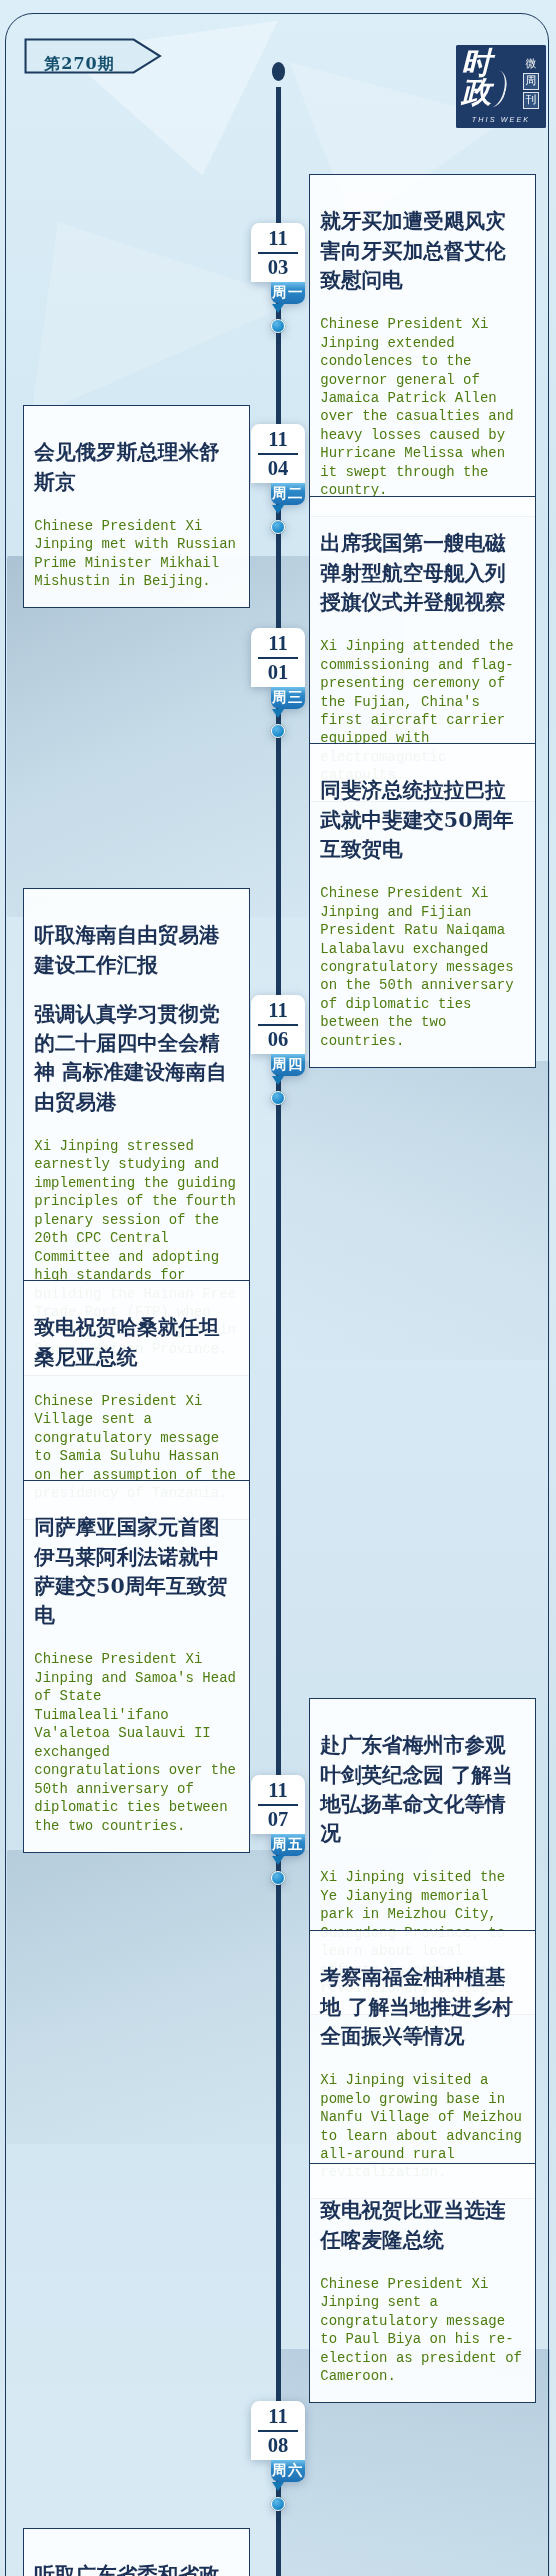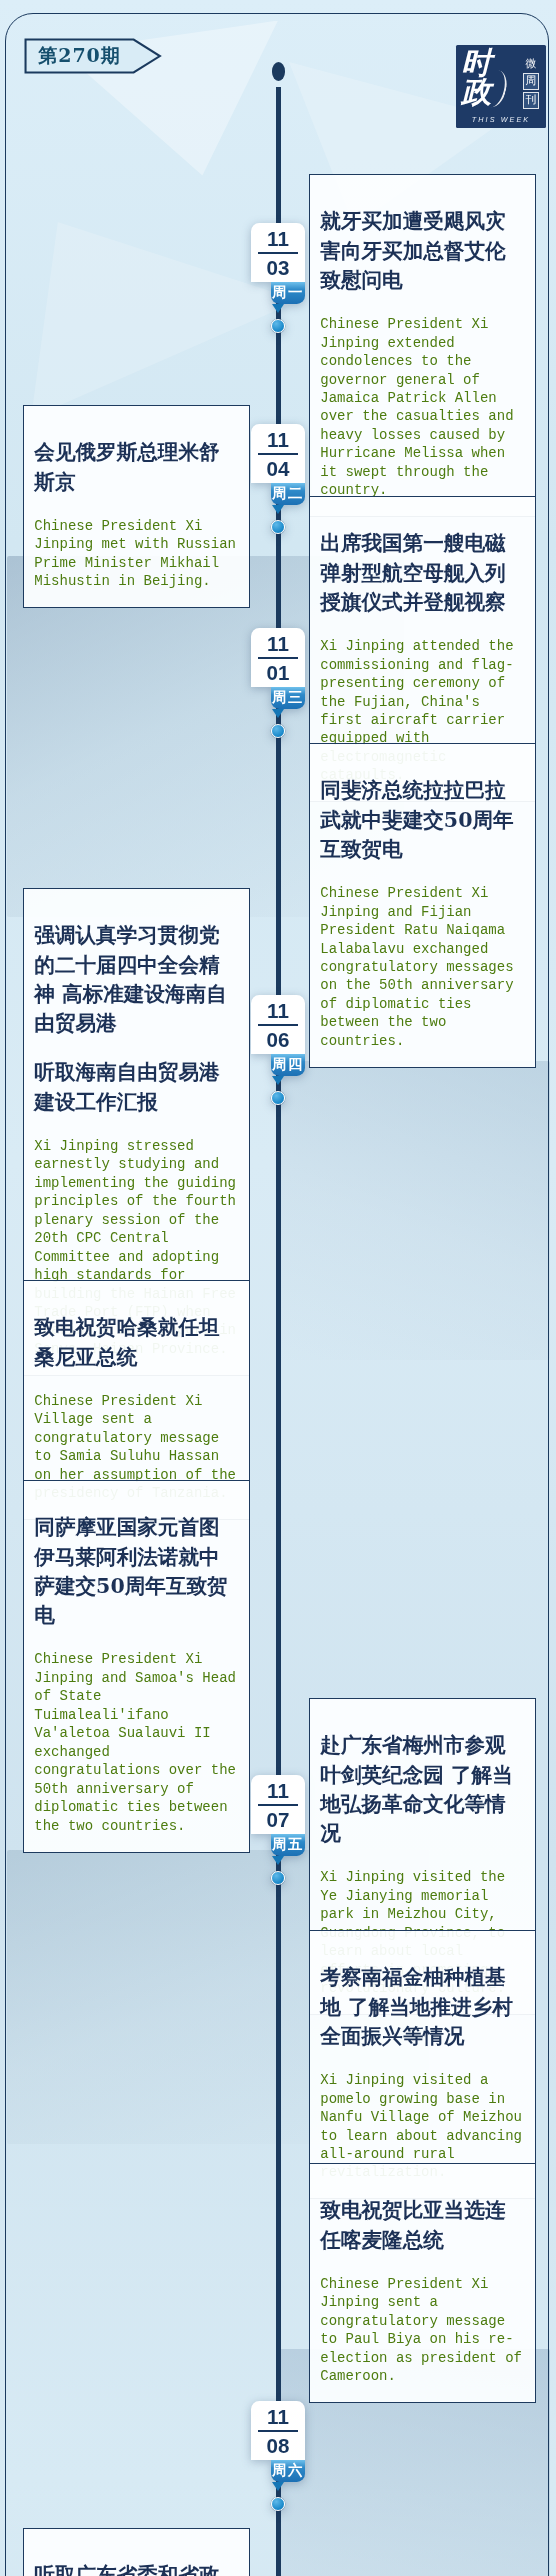--- a/index.html
+++ b/index.html
@@ -24,22 +24,22 @@
   .ph-meizhou{left:6.7px;top:1850px;width:422px;height:294px;
     background:linear-gradient(160deg,rgba(140,168,188,.38) 0%,rgba(178,200,214,.26) 50%,rgba(208,226,236,.10) 100%);}
   .ph-gz{left:278px;top:2349px;width:272px;height:433px;
     background:linear-gradient(190deg,rgba(138,166,192,.42) 0%,rgba(175,198,216,.30) 55%,rgba(206,224,236,.10) 100%);}
   .frame{position:absolute;left:5.2px;top:13px;width:542px;height:3838px;
     border:1.5px solid #1b3a5e;border-radius:28px;pointer-events:none;}
 
   
   .issue-badge{position:absolute;left:24px;top:38px;width:138px;height:36px;}
   .issue-badge svg{position:absolute;inset:0;}
-  .issue-text{position:absolute;left:0;top:0;width:111px;height:36px;display:flex;align-items:center;justify-content:center;
-    font-size:19px;font-weight:700;color:#164f6d;font-family:"DejaVu Serif","Liberation Serif",serif;letter-spacing:1px;}
+  .issue-text{position:absolute;left:0;top:8px;width:111px;height:36px;display:flex;align-items:center;justify-content:center;
+    font-size:16px;font-weight:700;color:#164f6d;font-family:"DejaVu Serif","Liberation Serif",serif;letter-spacing:1px;}
 
   
   .weekly-logo{position:absolute;left:456px;top:45px;width:78px;height:83px;background:#1e3a66;border-radius:1.5px;
     color:#fff;overflow:hidden;padding-left:12px;}
   .wl-main{position:absolute;left:5.2px;top:3.1px;font-size:30px;line-height:.98;font-weight:700;
     font-family:"DejaVu Serif","Liberation Serif",serif;font-style:italic;letter-spacing:-1px;width:33px;}
   .wl-swoosh{position:absolute;left:30px;top:25px;width:17.5px;height:38px;border-right:2.6px solid rgba(255,255,255,.9);
     border-radius:0 60% 60% 0/0 50% 50% 0;transform:rotate(14deg);}
   .wl-side{position:absolute;right:7.2px;top:13.4px;display:flex;flex-direction:column;gap:2.6px;align-items:center;}
   .wl-side-ch{font-size:10.8px;line-height:1.15;font-family:"DejaVu Serif","Liberation Serif",serif;}
@@ -47,21 +47,21 @@
   .wl-caption{position:absolute;left:0;right:0;bottom:4.1px;text-align:center;font-size:7.2px;font-style:italic;
     letter-spacing:2.1px;color:#e8eef6;}
 
   
   .tl-start-dot{position:absolute;left:272px;top:62px;width:13.4px;height:18.5px;border-radius:50%;background:#1b3a5e;}
   .tl-line{position:absolute;left:276px;top:87px;width:5.2px;height:3447px;background:#1b3a5e;}
 
   
   .date-badge{position:absolute;left:251px;width:54px;text-align:center;
     filter:drop-shadow(0 2.6px 4.6px rgba(20,50,90,.28));}
-  .db-white{background:#ffffff;border-radius:8.2px 8.2px 0 0;padding:5.2px 0 4.1px;}
+  .db-white{background:#ffffff;border-radius:8.2px 8.2px 0 0;padding:5.2px 0 4.1px;font-family:Liberation Serif, serif;}
   .db-m,.db-d{font-size:20.6px;font-weight:700;color:#17365e;line-height:1.02;}
   .db-line{width:40px;height:2.6px;background:#17365e;margin:2.6px auto;}
   .db-week{background:linear-gradient(180deg,#6fc0ec 0%,#2e8ac9 35%,#1c70b4 100%);
     border-radius:0 0 8.2px 8.2px;color:#fff;font-size:14.4px;font-weight:700;height:21.6px;line-height:21.6px;letter-spacing:1.5px;margin-left:20px;}
   .db-ptr{width:0;height:0;margin:0 auto;border-left:6.2px solid transparent;border-right:6.2px solid transparent;
     border-top:9.3px solid #1576b6;}
   .db-dot{width:12.4px;height:12.4px;border-radius:50%;margin:6.2px auto 0;
     background:radial-gradient(circle at 35% 30%,#5fb9e9,#1787c9 70%,#0f65a2);border:1.5px solid #ffffff;
     box-shadow:0 0 0 0.5px rgba(20,60,100,.35);}
 
@@ -179,22 +179,22 @@
   </div>
   <div class="card" style="top:496px;left:309px">
     <p class="zh">出席我国第一艘电磁弹射型航空母舰入列授旗仪式并登舰视察</p>
     <p class="en">Xi Jinping attended the commissioning and flag-presenting ceremony of the Fujian, China's first aircraft carrier equipped with electromagnetic catapults.</p>
   </div>
   <div class="card" style="top:743px;left:309px">
     <p class="zh">同斐济总统拉拉巴拉武就中斐建交50周年互致贺电</p>
     <p class="en">Chinese President Xi Jinping and Fijian President Ratu Naiqama Lalabalavu exchanged congratulatory messages on the 50th anniversary of diplomatic ties between the two countries.</p>
   </div>
   <div class="card" style="top:888px;left:23px">
+    <p class="zh">听取海南自由贸易港建设工作汇报</p>
     <p class="zh">强调认真学习贯彻党的二十届四中全会精神 高标准建设海南自由贸易港</p>
-    <p class="zh">听取海南自由贸易港建设工作汇报</p>
     <p class="en">Xi Jinping stressed earnestly studying and implementing the guiding principles of the fourth plenary session of the 20th CPC Central Committee and adopting high standards for building the Hainan Free Trade Port (FTP) when hearing a work report in Sanya, Hainan Province.</p>
   </div>
   <div class="card" style="top:1280px;left:23px">
     <p class="zh">致电祝贺哈桑就任坦桑尼亚总统</p>
     <p class="en">Chinese President Xi Village sent a congratulatory message to Samia Suluhu Hassan on her assumption of the presidency of Tanzania.</p>
   </div>
   <div class="card" style="top:1480px;left:23px">
     <p class="zh">同萨摩亚国家元首图伊马莱阿利法诺就中萨建交50周年互致贺电</p>
     <p class="en">Chinese President Xi Jinping and Samoa's Head of State Tuimaleali'ifano Va'aletoa Sualauvi II exchanged congratulations over the 50th anniversary of diplomatic ties between the two countries.</p>
   </div>

